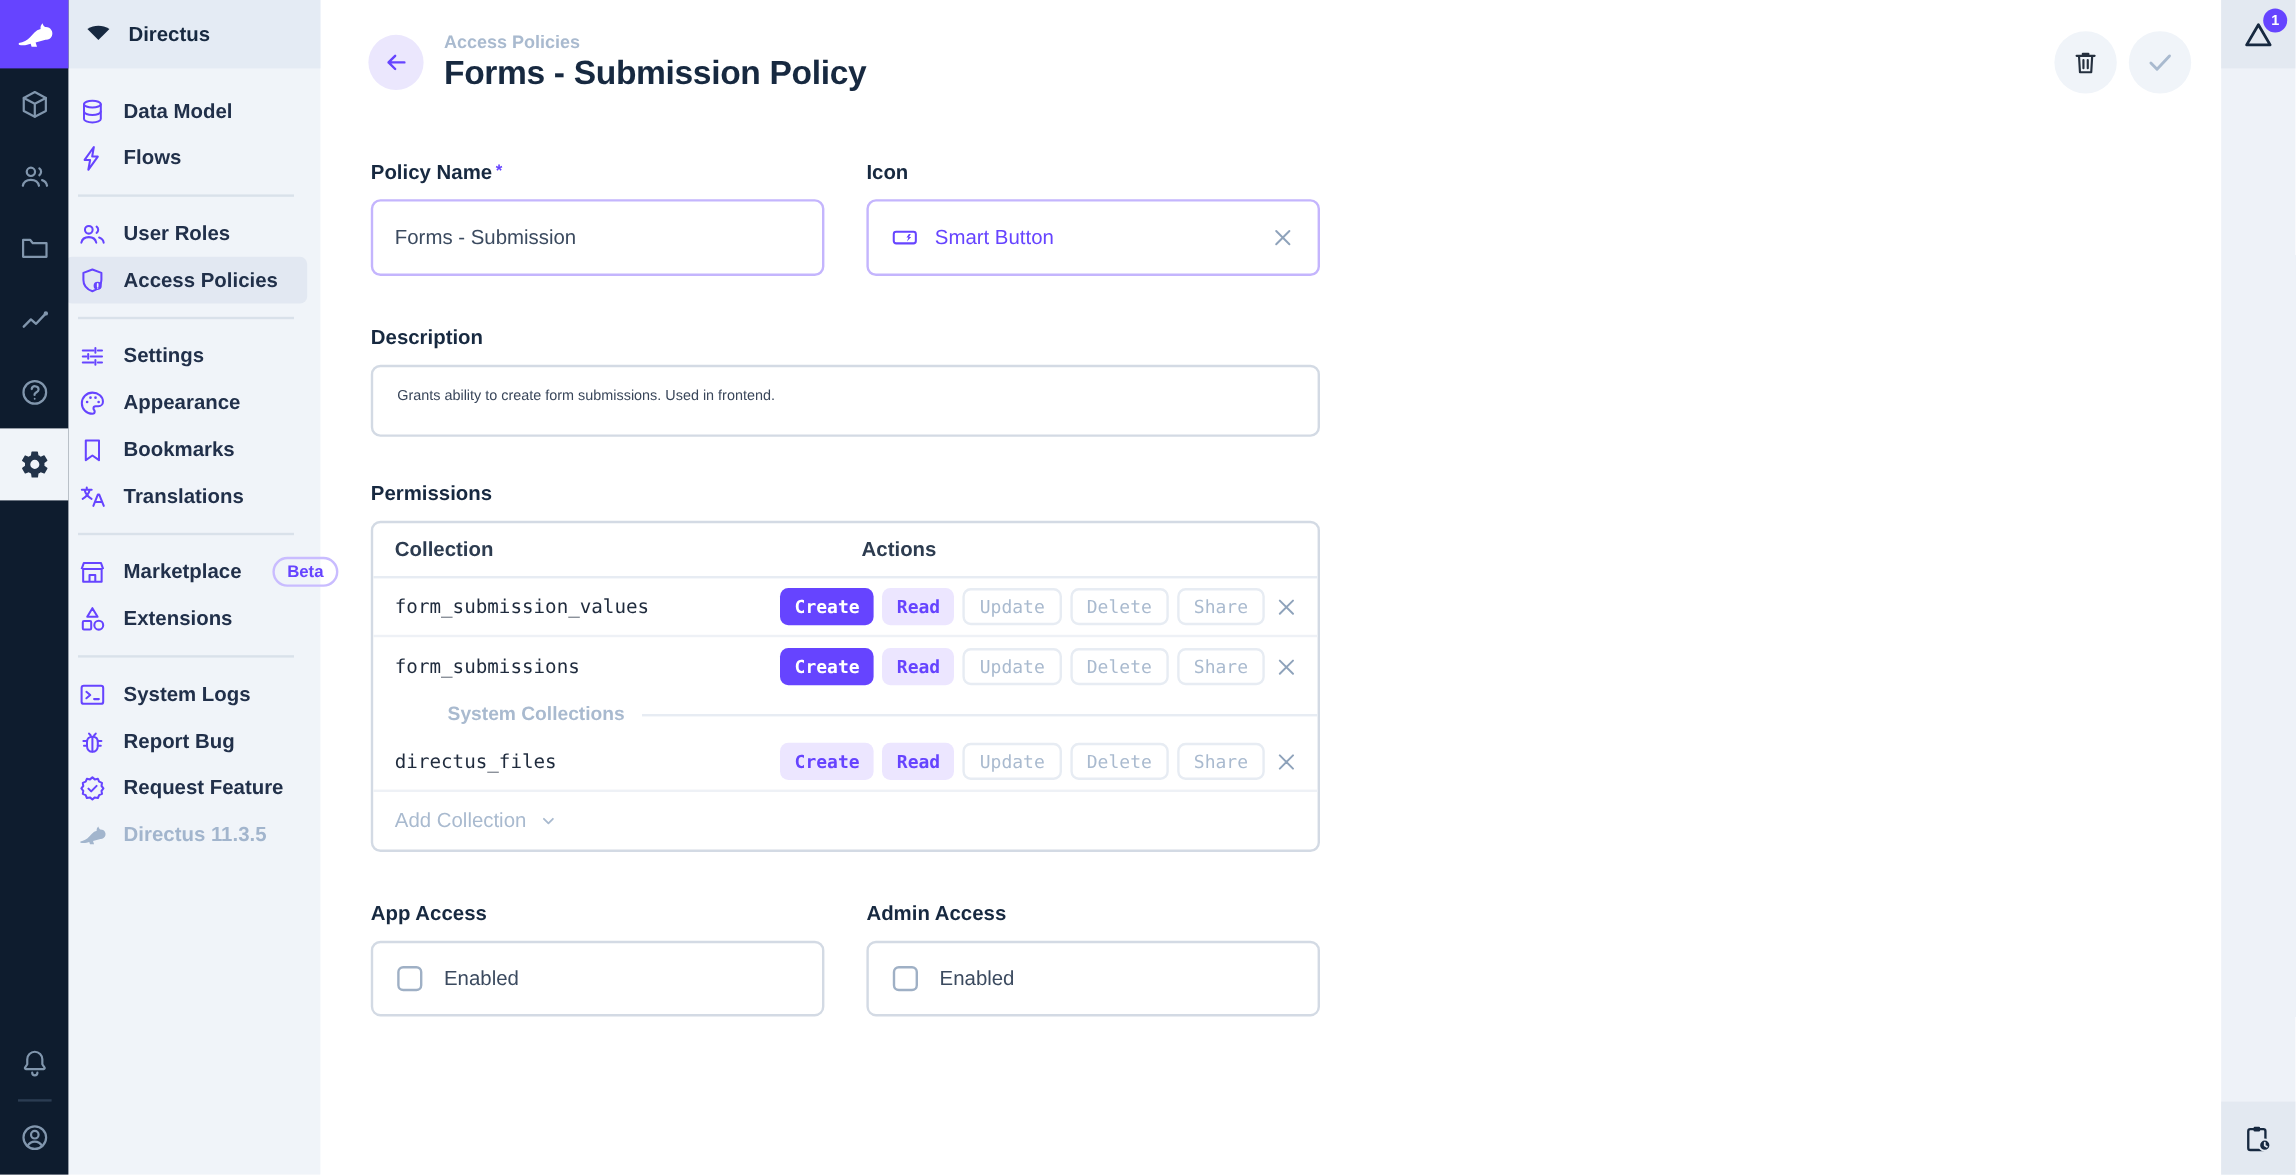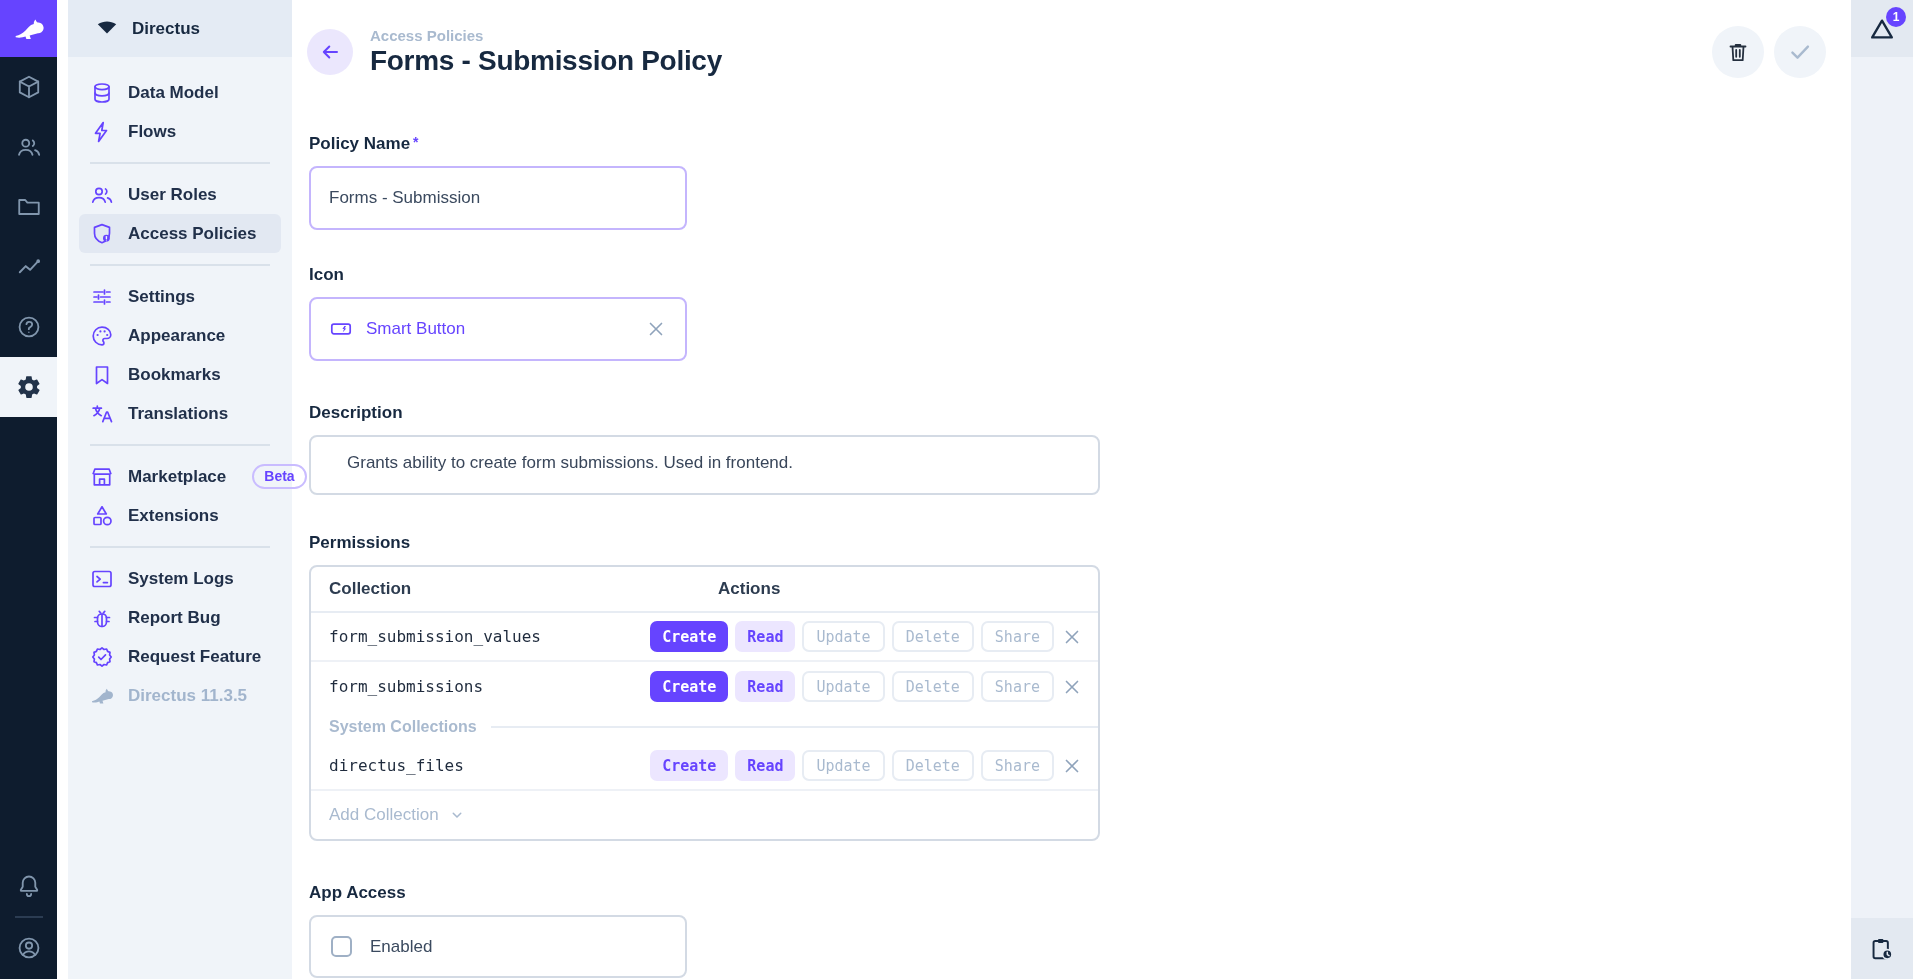--- a/index.html
+++ b/index.html
@@ -13,21 +13,21 @@
   
   .module-bar { position:absolute; left:0; top:0; bottom:0; width:57px; background:#0e1c2e; z-index:3; }
   .logo-cell { width:57px; height:57px; background:#6644ff; display:flex; align-items:center; justify-content:center; color:#fff; }
   .mod-col { position:absolute; top:57px; left:0; width:57px; display:flex; flex-direction:column; }
   .mod-btn { width:57px; height:60px; display:flex; align-items:center; justify-content:center; color:#8196ad; cursor:pointer; }
   .mod-btn.active { background:#f0f4f9; color:#22334a; }
   .mod-bottom { position:absolute; bottom:1px; left:0; width:57px; display:flex; flex-direction:column; align-items:center; }
   .mod-divider { width:28px; height:2px; background:#2b3c52; margin:0 auto; }
 
   
-  .nav { position:absolute; left:68px; top:0; bottom:0; width:224px; background:#f0f4f9; z-index:2; }
+  .nav { position:absolute; left:43px; top:0; bottom:0; width:224px; background:#f0f4f9; z-index:2; }
   .project-header { height:57px; background:#e4ebf4; display:flex; align-items:center; gap:13px; padding-left:27px; color:#172940; }
   .project-name { font-size:17px; font-weight:700; }
   .nav-list { padding:16px 11px 0 11px; }
   .nav-item { display:flex; align-items:center; gap:14px; height:39px; padding:0 11px; border-radius:6px;
               color:#21304a; font-size:17px; font-weight:600; cursor:pointer; white-space:nowrap; }
   .nav-item .nicon { color:#6644ff; }
   .nav-item.active { background:#e2e8f2; }
   .nav-item.muted, .nav-item.muted .nicon { color:#a2b5cd; }
   .nav-divider { height:2px; background:#d9e1ea; margin:11px 11px; }
   .beta-pill { margin-left:12px; border:2px solid #c9bcff; color:#6644ff; border-radius:14px;
@@ -48,54 +48,54 @@
               display:flex; align-items:center; justify-content:center; cursor:pointer; flex:none; }
   .title-block { margin-left:17px; }
   .breadcrumb { font-size:15px; font-weight:600; color:#a9bacf; }
   .page-title { font-size:28px; font-weight:700; color:#172940; letter-spacing:-0.3px; margin-top:1px; }
   .header-actions { margin-left:auto; display:flex; gap:10px; }
   .round-btn { width:52px; height:52px; border-radius:50%; background:#f0f4f9; display:flex; align-items:center; justify-content:center; cursor:pointer; }
   .round-btn.delete { color:#25303f; }
   .round-btn.save { color:#a9bacf; }
 
   .form { padding:54px 0 0 32px; width:823px; }
-  .field-row { display:flex; gap:35px;flex-direction:column; }
+  .field-row { display:flex; gap:35px; }
   .field { width:378px; }
   .f-label { font-size:17px; font-weight:700; color:#172940; margin-bottom:12px; }
   .req { color:#6644ff; font-size:14px; vertical-align:top; margin-left:3px; }
   .box { height:64px; border:2px solid #c4b5fd; border-radius:8px; background:#fff;
          display:flex; align-items:center; padding:0 18px; font-size:17px; color:#3b4a5f; }
   input.raw { border:none; outline:none; width:100%; font-family:"Liberation Sans",sans-serif; font-size:17px; color:#3b4a5f; background:transparent; }
   input.raw::placeholder { color:#b4c1d3; }
   .icon-box { gap:13px; }
   .icon-box .val { color:#6644ff; }
   .spacer { flex:1; }
   .x-btn { color:#8fa3bb; cursor:pointer; display:flex; }
   textarea.desc { width:791px; height:60px; border:2px solid #d3dae4; border-radius:8px; resize:none; outline:none;
-                  font-family:"Liberation Sans",sans-serif; font-size:17px; color:#39465a; padding:16px 36px; display:block; }
+                  font-family:"Liberation Sans",sans-serif; font-size:12px; color:#39465a; padding:16px 20px; display:block; }
   .group { margin-top:42px; }
   .group.tight { margin-top:38px; }
 
   
   .perm-table { width:791px; border:2px solid #d3dae4; border-radius:8px; overflow:hidden; }
   .perm-head { display:flex; align-items:center; height:46px; border-bottom:2px solid #e7ecf3;
                font-size:17px; font-weight:700; color:#2d3c50; }
   .cell-collection { width:407px; padding-left:18px; }
   .perm-row { display:flex; align-items:center; height:49px; }
   .perm-row.bordered { border-bottom:2px solid #eef1f6; }
   .mono { font-family:"DejaVu Sans Mono", monospace; font-size:16px; color:#1f2b3d; }
   .badges { display:flex; align-items:center; gap:7px; flex:1; }
   .badge { font-family:"DejaVu Sans Mono", monospace; font-size:15px; height:31px; padding:0 12px;
            border-radius:7px; display:flex; align-items:center; cursor:pointer; }
   .badge[data-state="full"]   { background:#6644ff; color:#ffffff; font-weight:700; }
   .badge[data-state="custom"] { background:#ece6ff; color:#6644ff; font-weight:700; }
   .badge[data-state="none"]   { background:#ffffff; color:#a9bacf; border:2px solid #e7ecf3; font-weight:400; }
   .row-x { margin-left:auto; margin-right:15px; color:#8fa3bb; cursor:pointer; display:flex; }
   .group-row { display:flex; align-items:center; height:31px; padding-left:18px; }
-  .group-label { color:#a9bacf; font-size:16px; font-weight:600; white-space:nowrap; }
+  .group-label { color:#a9bacf; font-size:16px; font-weight:600; white-space:nowrap;margin-left:44px; }
   .group-line { flex:1; height:2px; background:#e7ecf3; margin-left:14px; }
   .add-row { display:flex; align-items:center; height:48px; padding-left:18px; color:#a9bacf; font-size:17px; gap:8px; cursor:pointer; }
 
   
   .check-row { display:flex; align-items:center; gap:18px; height:63px; border:2px solid #d3dae4; border-radius:8px; padding:0 20px; }
   .checkbox { width:21px; height:21px; border:2px solid #9fb0c5; border-radius:5px; background:#fff; cursor:pointer; flex:none; }
   .check-label { font-size:17px; color:#3b4a5f; }
 
   .ip-box { width:791px; height:62px; }
 </style>

